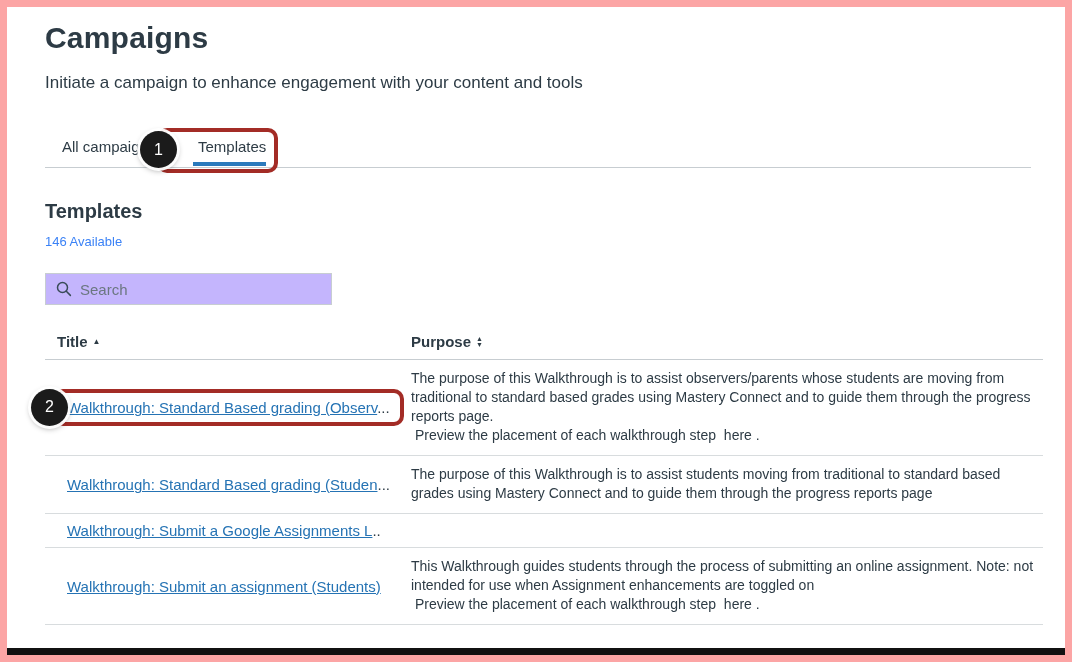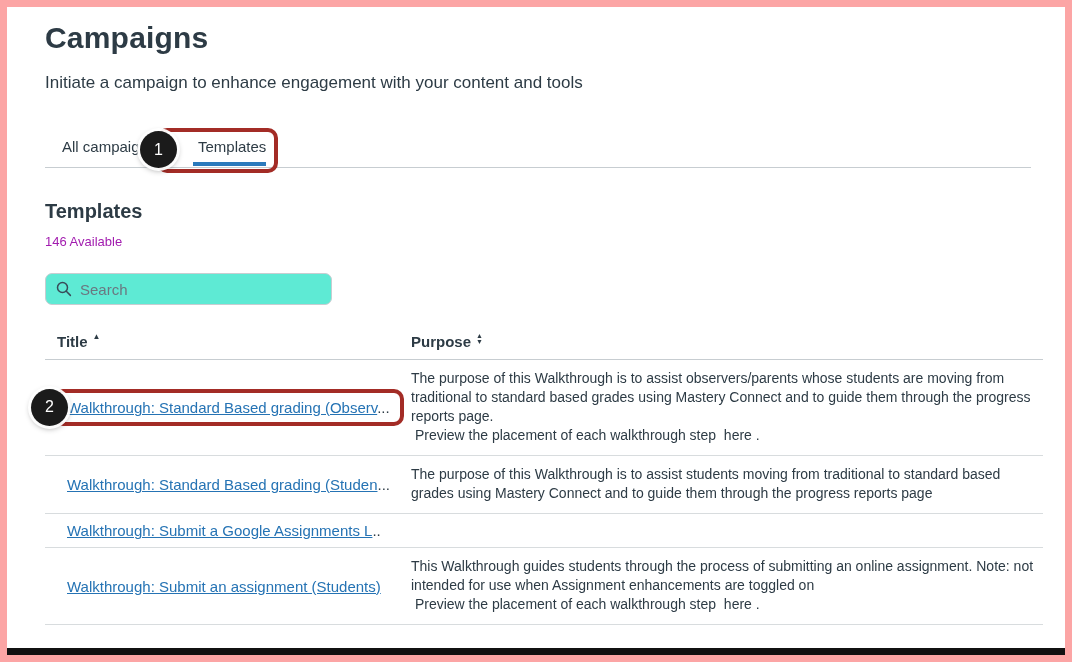--- a/index.html
+++ b/index.html
@@ -90,31 +90,31 @@
   .section-heading {
     position: absolute;
     left: 38px; top: 193px;
     font-size: 20px;
     font-weight: bold;
   }
   .section-count {
     position: absolute;
     left: 38px; top: 227px;
     font-size: 13px;
-    color: #a21caf;
+    color: #3b82f6;
   }
 
   
   .search-box {
     position: absolute;
     left: 38px; top: 266px;
     width: 287px; height: 32px;
     border: 1px solid #C7CDD1;
-    border-radius: 7px;
-    background: #5eead4;
+    border-radius: 0;
+    background: #c4b5fd;
     display: flex;
     align-items: center;
     padding: 0 10px;
   }
   .search-icon { display: inline-flex; margin-right: 8px; }
   .search-input {
     border: none; outline: none;
     flex: 1;
     font-size: 15px;
     font-family: "Liberation Sans", sans-serif;
@@ -131,21 +131,21 @@
   }
   .table-head {
     display: flex;
     border-bottom: 1px solid #C7CDD1;
     padding-bottom: 9px;
   }
   .th {
     font-size: 15px;
     font-weight: bold;
     display: flex;
-    align-items: flex-start;
+    align-items: center;
     gap: 5px;
     cursor: pointer;
   }
   .th-title { width: 366px; padding-left: 12px; }
   .th-purpose { flex: 1; }
   .sort-asc { font-size: 8px; line-height: 8px; }
   .sort-both { display: inline-flex; flex-direction: column; font-size: 7px; line-height: 6px; }
 
   .row {
     display: flex;

